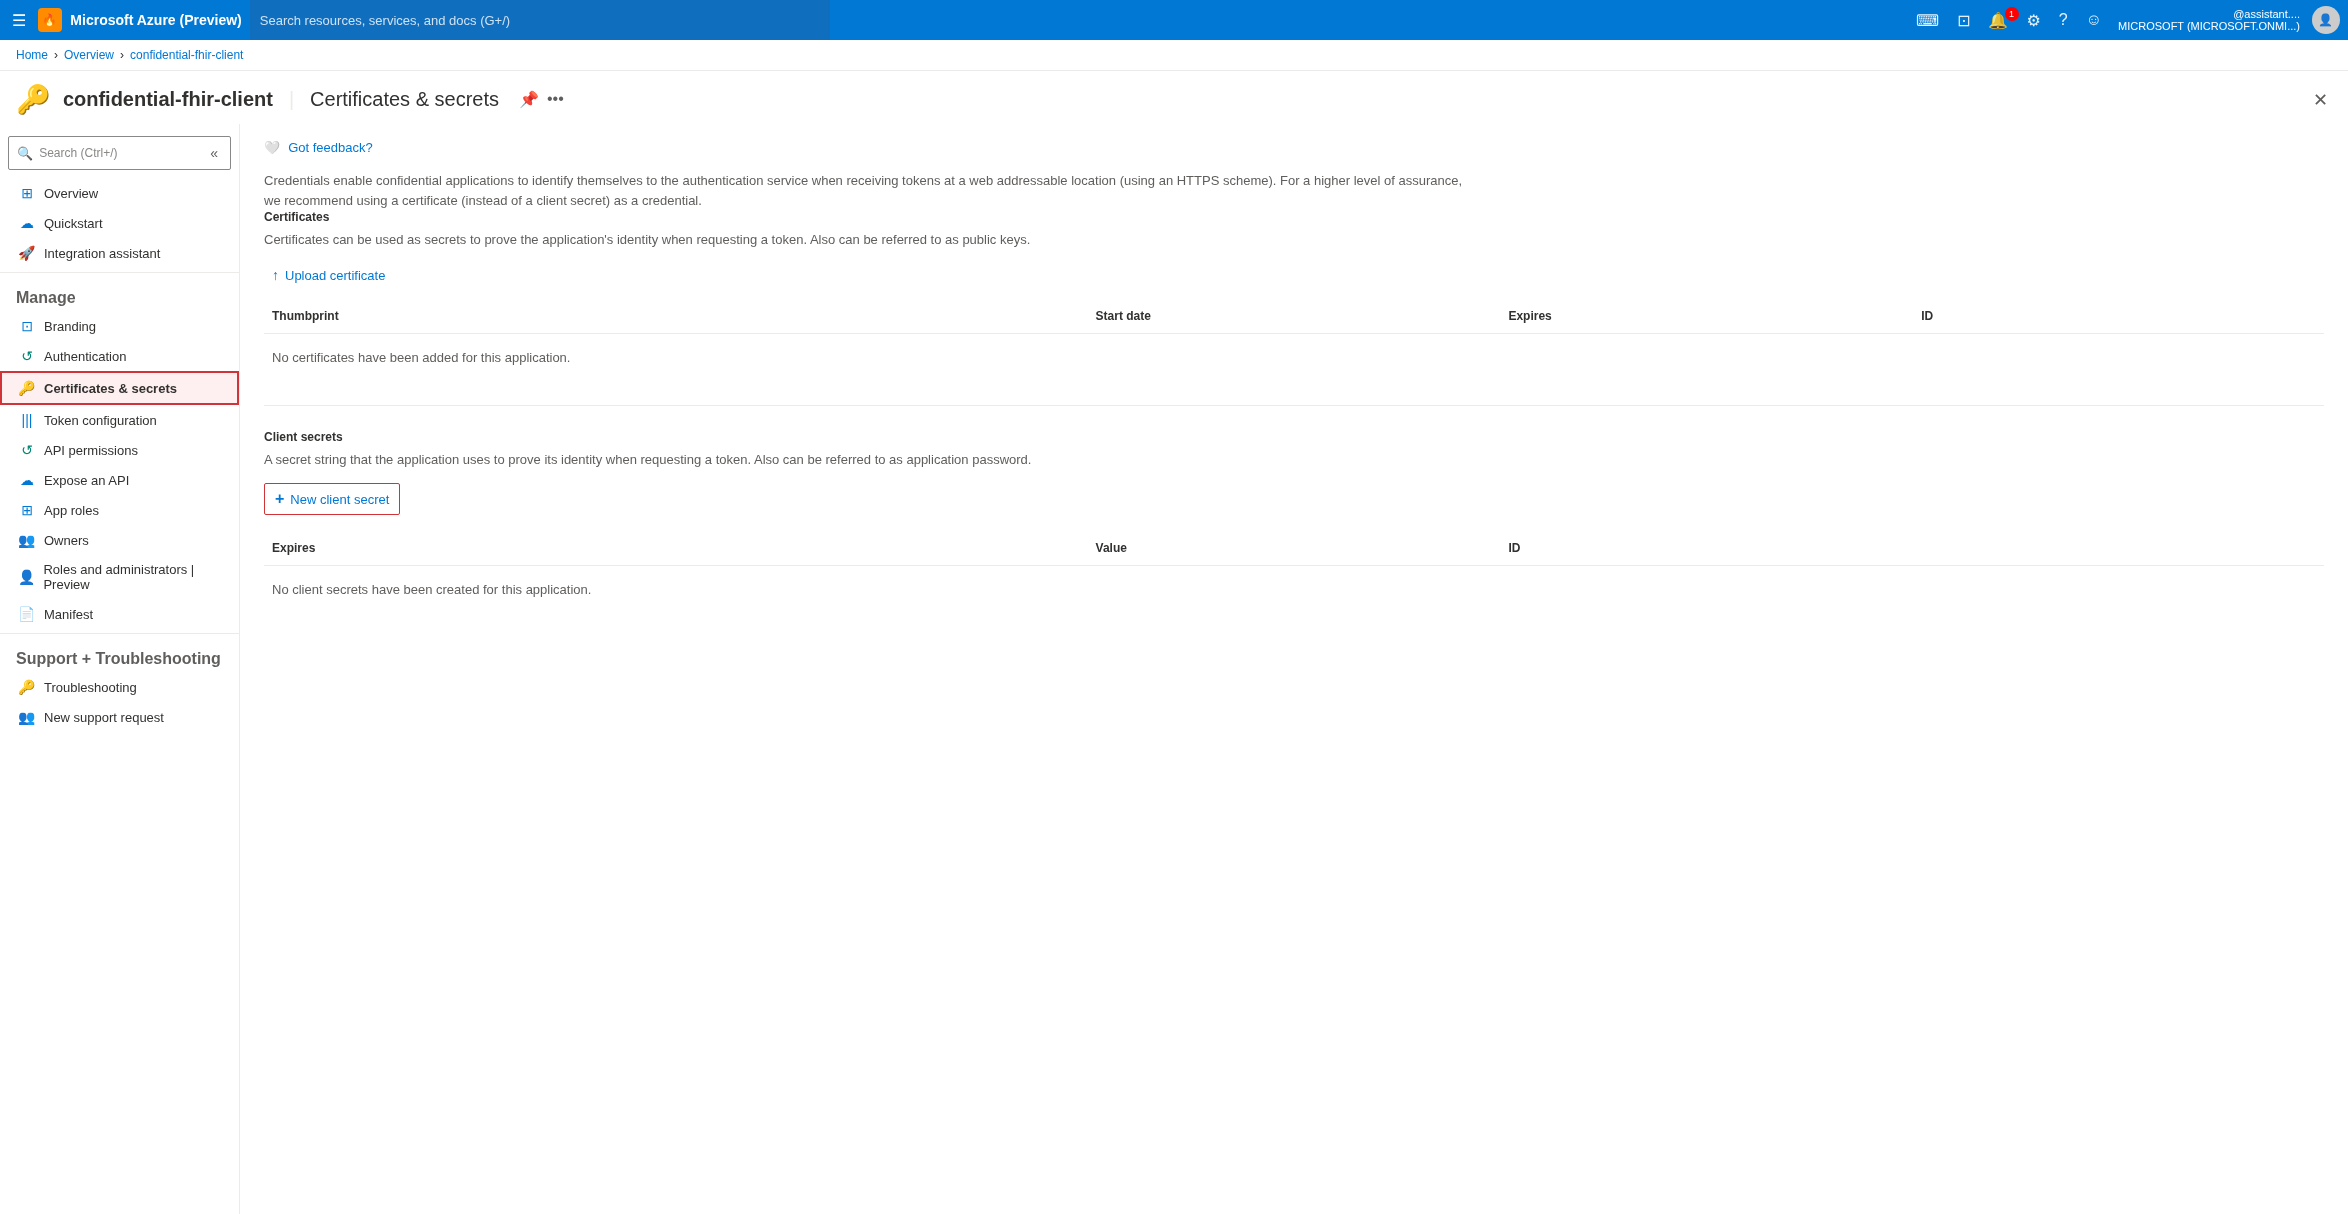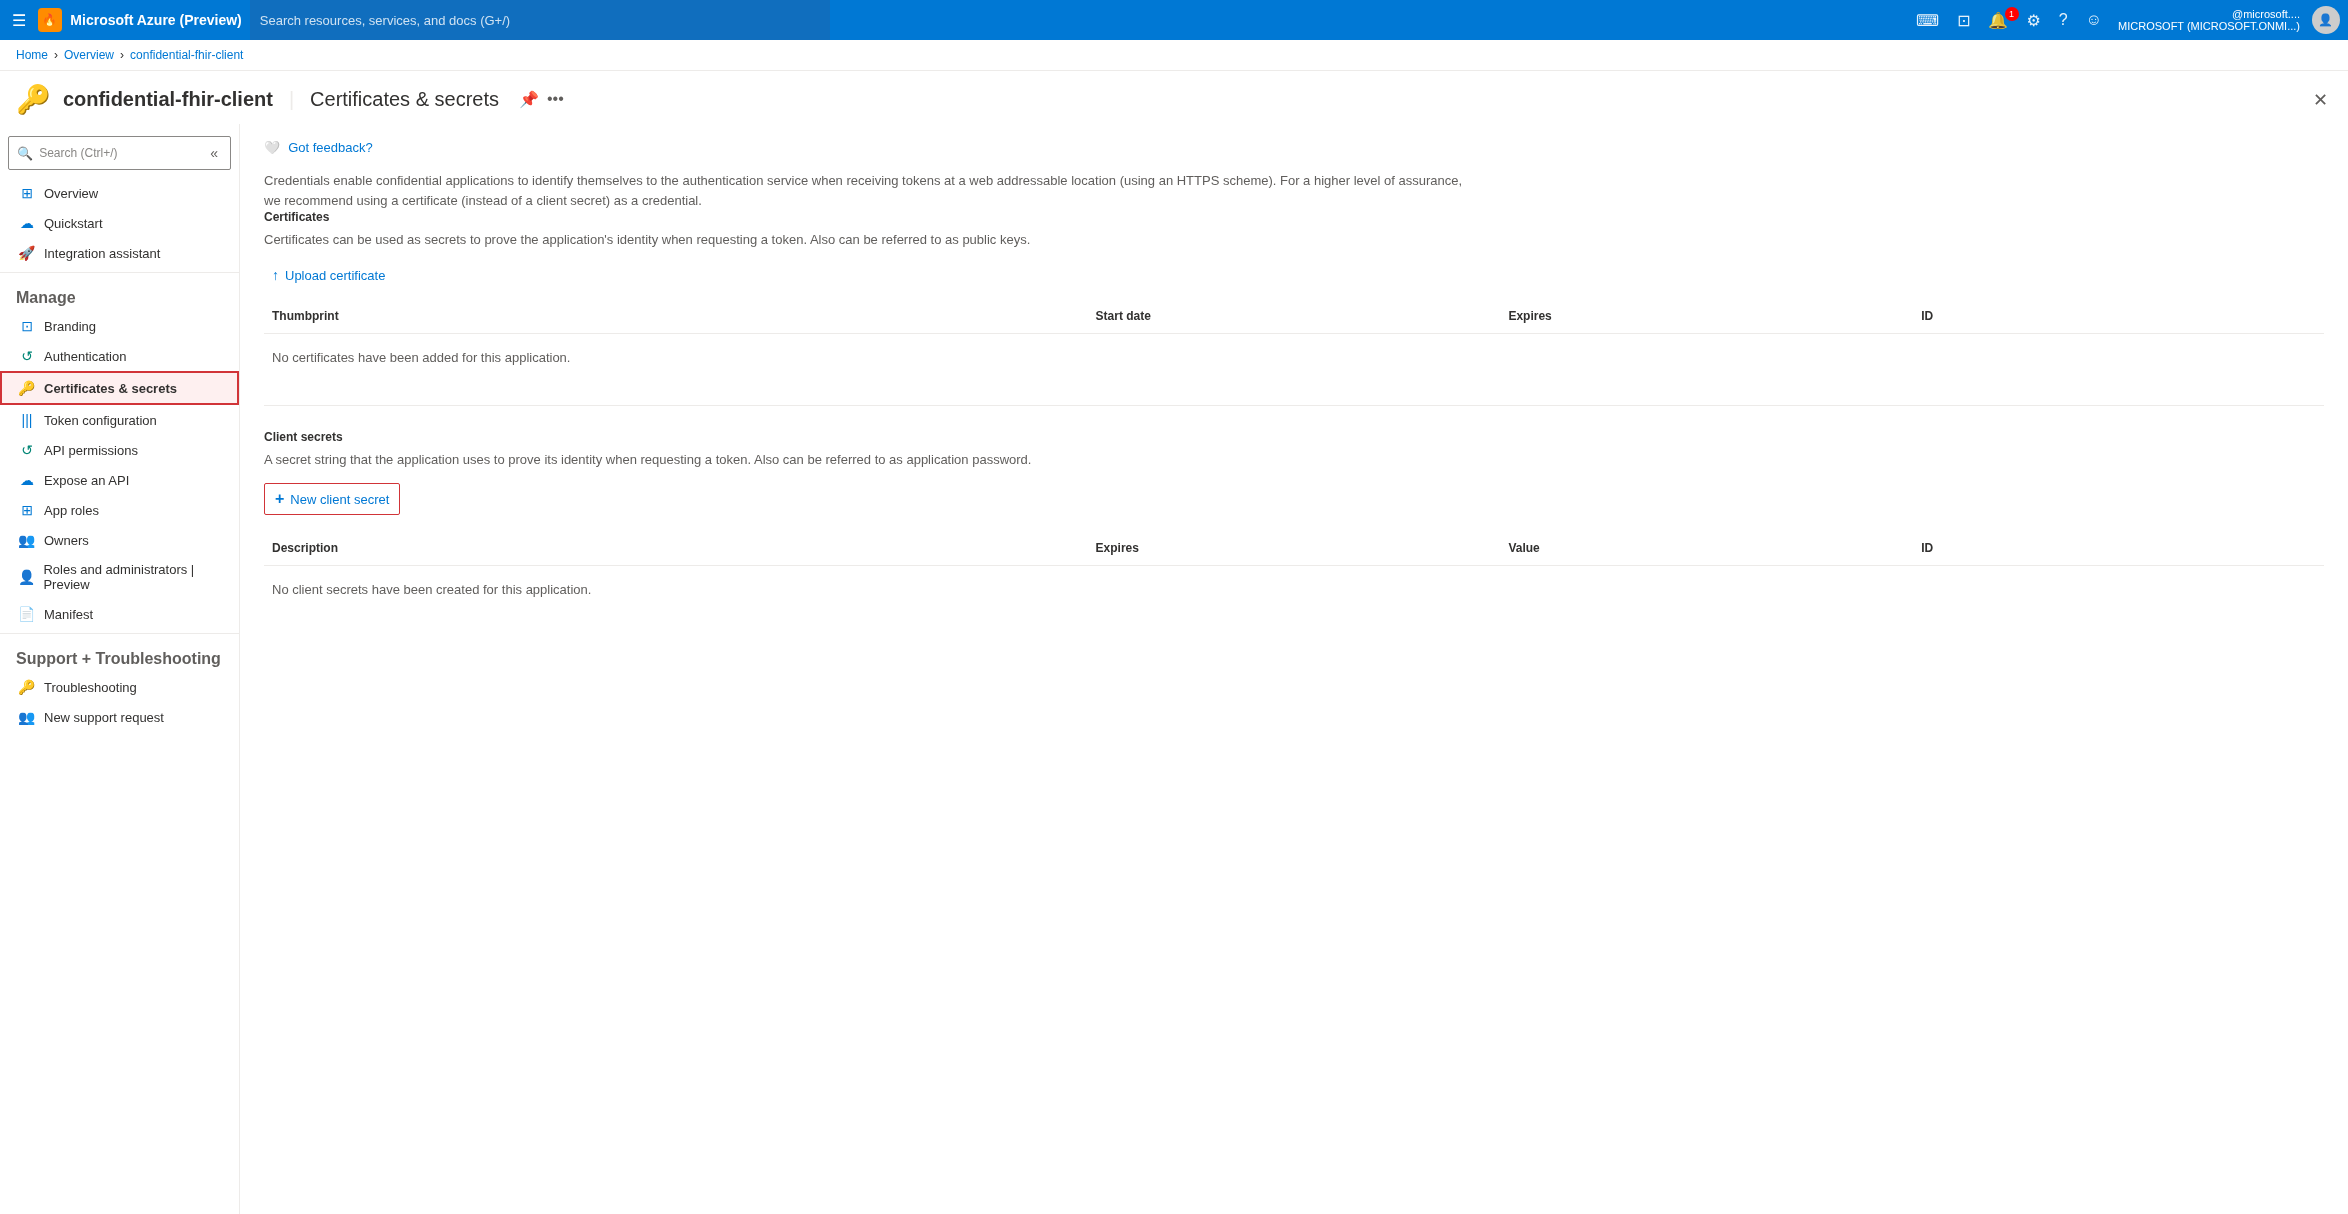--- a/index.html
+++ b/index.html
@@ -243,21 +243,21 @@
     <span class="topbar-icon">⌨</span>
     <span class="topbar-icon">⊡</span>
     <div class="notification-badge">
       <span class="topbar-icon">🔔</span>
       <span class="badge">1</span>
     </div>
     <span class="topbar-icon">⚙</span>
     <span class="topbar-icon">?</span>
     <span class="topbar-icon">☺</span>
     <div class="topbar-user">
-      <span>@microsoft....</span>
+      <span>@assistant....</span>
       <span>MICROSOFT (MICROSOFT.ONMI...)</span>
     </div>
     <div class="topbar-avatar">👤</div>
   </div>
 </div>
 
 <div class="page-wrapper">
 
   <div class="breadcrumb">
     <a href="#">Home</a>
@@ -390,21 +390,20 @@
       <div>
         <h2 class="section-title">Client secrets</h2>
         <p class="section-description">A secret string that the application uses to prove its identity when requesting a token. Also can be referred to as application password.</p>
 
         <button class="new-secret-btn">
           <span style="color:#0078d4; font-size:16px; font-weight:bold;">+</span>
           <span>New client secret</span>
         </button>
 
         <div class="table-header table-header-secrets">
-          <div class="table-header-cell">Description</div>
           <div class="table-header-cell">Expires</div>
           <div class="table-header-cell">Value</div>
           <div class="table-header-cell">ID</div>
         </div>
         <p class="table-empty">No client secrets have been created for this application.</p>
       </div>
     </div>
   </div>
 </div>
 

